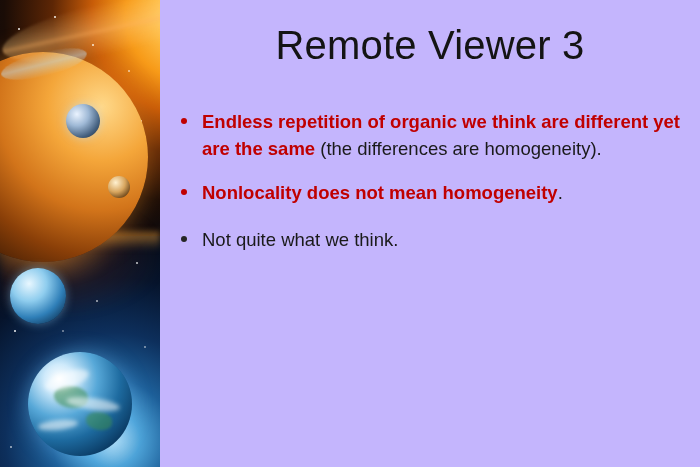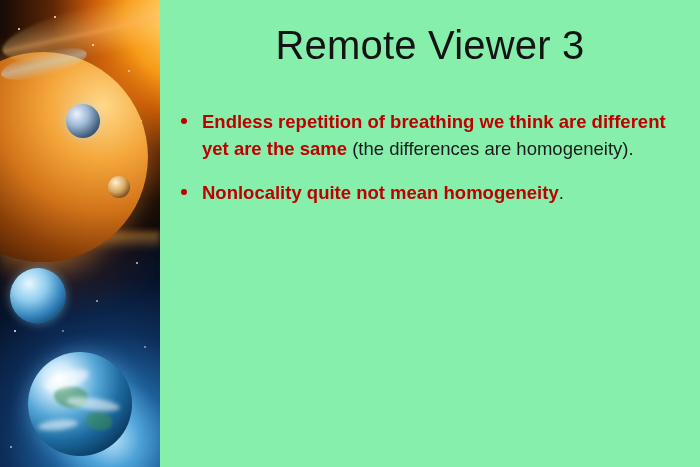--- a/index.html
+++ b/index.html
@@ -7,21 +7,21 @@
     padding: 0;
     background: #ffffff;
   }
   body {
     font-family: "Liberation Sans", sans-serif;
   }
   .slide {
     position: relative;
     width: 700px;
     height: 467px;
-    background: #86efac;
+    background: #c4b5fd;
     overflow: hidden;
   }
   
   .art {
     position: absolute;
     left: 0;
     top: 0;
     width: 160px;
     height: 467px;
     overflow: hidden;
@@ -231,24 +231,28 @@
 
     <div class="art-edge"></div>
   </div>
 
   <div class="title">Remote Viewer 3</div>
 
   <div class="bullets">
 
     <div class="bullet">
       <span class="dot"></span>
-      <span class="hl">Endless repetition of breathing we think are different yet are the same</span><span class="plain"> (the differences are homogeneity).</span>
+      <span class="hl">Endless repetition of organic we think are different yet are the same</span><span class="plain"> (the differences are homogeneity).</span>
     </div>
 
     <div class="bullet">
       <span class="dot"></span>
-      <span class="hl">Nonlocality quite not mean homogeneity</span><span class="plain">.</span>
-    </div>
-
-
+      <span class="hl">Nonlocality does not mean homogeneity</span><span class="plain">.</span>
+    </div>
+
+
+    <div class="bullet bullet-4">
+      <span class="dot dark"></span>
+      <span class="plain">Not quite what we think.</span>
+    </div>
 
   </div>
 </div>
 
 </body></html>

